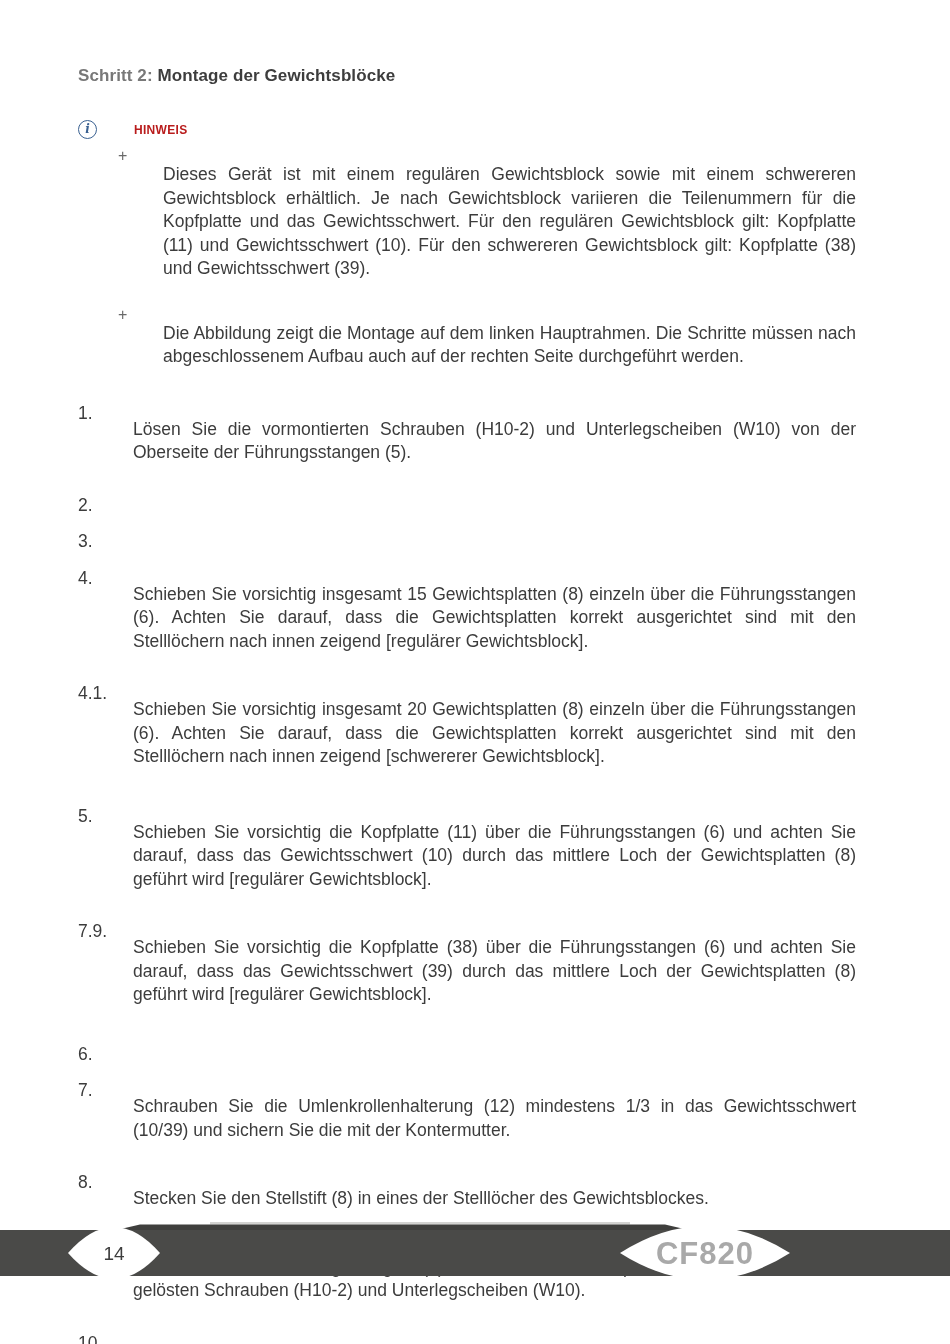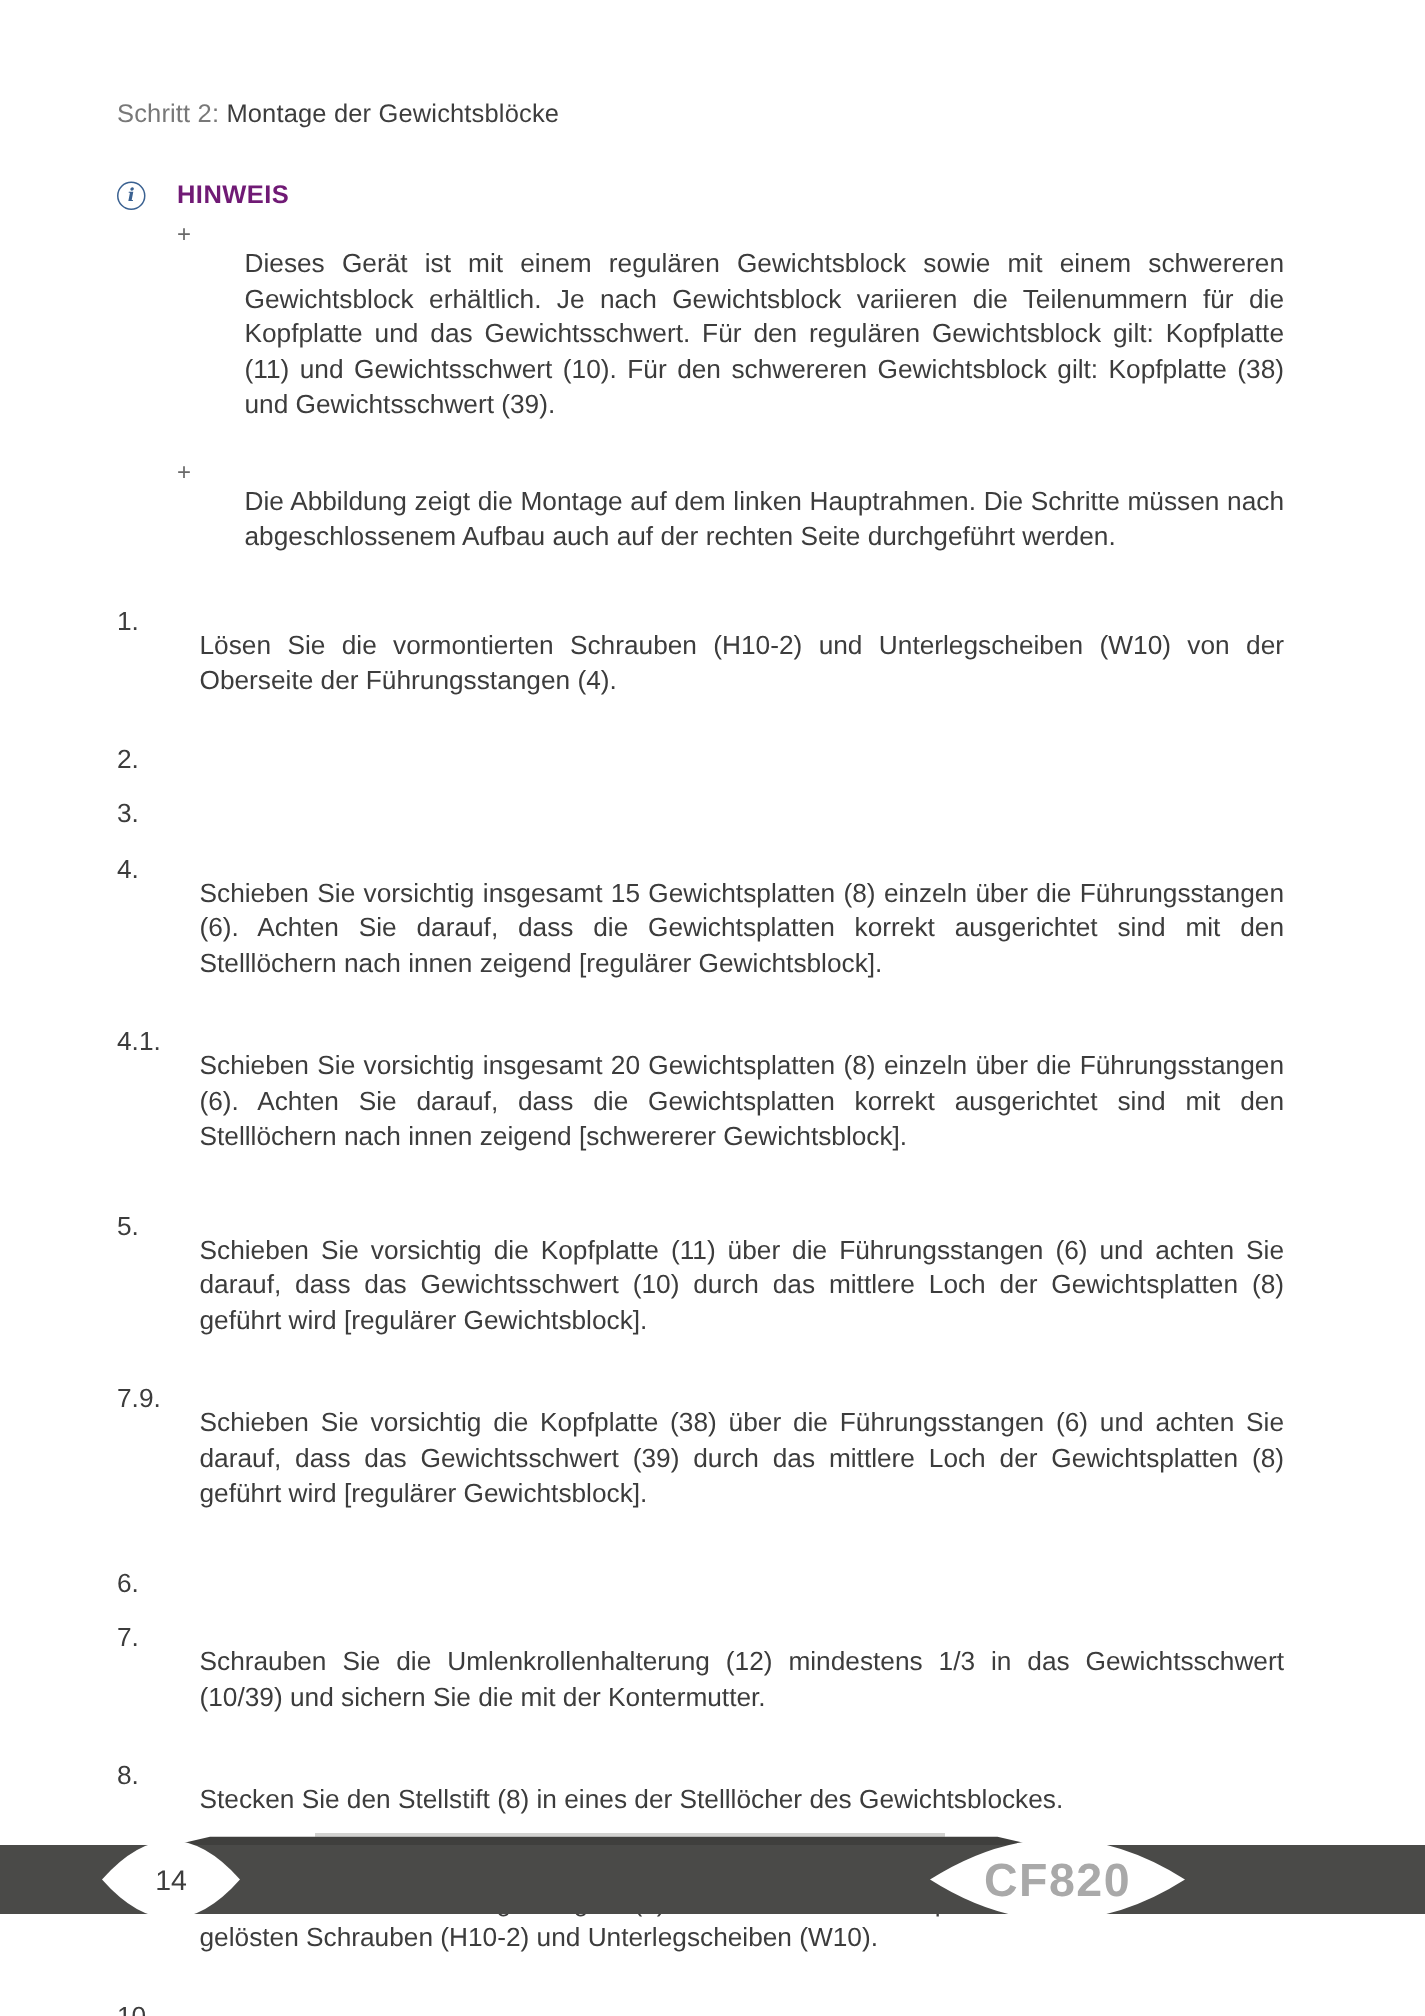--- a/index.html
+++ b/index.html
@@ -8,34 +8,34 @@
     width:950px; height:1344px;
     background:#ffffff;
     font-family:"Liberation Sans", sans-serif;
     color:#3c3c3c;
     overflow:hidden;
   }
   .content {
     position:absolute; left:78px; top:66px; width:794px;
   }
   .title {
-    font-size:17px; font-weight:normal; margin:0 0 34px 0; letter-spacing:0.1px;
+    font-size:17px; font-weight:bold; margin:0 0 34px 0; letter-spacing:0.1px;
   }
   .title .label { color:#787878; }
   .title .text  { color:#3d3d3d; }
 
   .notice-head { display:flex; align-items:center; margin-bottom:8px; }
   .info-icon {
     width:17px; height:17px; flex:0 0 17px;
     border:1.6px solid #3a6191; border-radius:50%;
     color:#3a6191; font-family:"DejaVu Serif", serif; font-style:italic;
     font-size:12px; font-weight:bold; line-height:16px; text-align:center;
   }
   .notice-title {
-    margin-left:21px; font-weight:bold; font-size:17px; color:#701a75; letter-spacing:0.3px;
+    margin-left:37px; font-weight:bold; font-size:12px; color:#b91c1c; letter-spacing:0.3px;
   }
   .notice-item { display:flex; padding-left:40px; margin-bottom:9px; }
   .notice-item .marker { width:29px; flex:0 0 29px; color:#6a6a6a; font-size:16px; }
   .notice-item p, .step p {
     margin:16px; font-size:17.5px; line-height:23.5px;
     text-align:justify; text-align-last:left; color:#3c3c3c;
   }
   .steps { list-style:none; margin:17px 0 0 0; padding:0; }
   .step { display:flex; margin-bottom:13px; }
   .step.sp { margin-top:20px; }
@@ -65,21 +65,21 @@
       </div>
       <div class="notice-item">
         <span class="marker">+</span>
         <p>Die Abbildung zeigt die Montage auf dem linken Hauptrahmen. Die Schritte müssen nach abgeschlossenem Aufbau auch auf der rechten Seite durchgeführt werden.</p>
       </div>
     </div>
 
     <ol class="steps">
       <li class="step">
         <span class="num">1.</span>
-        <p>Lösen Sie die vormontierten Schrauben (H10-2) und Unterlegscheiben (W10) von der Oberseite der Führungsstangen (4).</p>
+        <p>Lösen Sie die vormontierten Schrauben (H10-2) und Unterlegscheiben (W10) von der Oberseite der Führungsstangen (5).</p>
       </li>
       <li class="step">
         <span class="num">2.</span>
       </li>
       <li class="step">
         <span class="num">3.</span>
       </li>
       <li class="step">
         <span class="num">4.</span>
         <p>Schieben Sie vorsichtig insgesamt 15 Gewichtsplatten (8) einzeln über die Führungsstangen (6). Achten Sie darauf, dass die Gewichtsplatten korrekt ausgerichtet sind mit den Stelllöchern nach innen zeigend [regulärer Gewichtsblock].</p>

